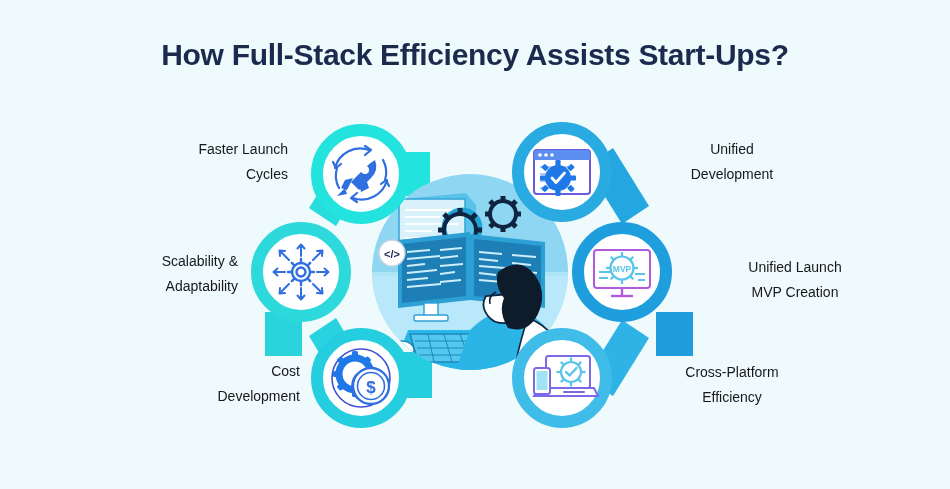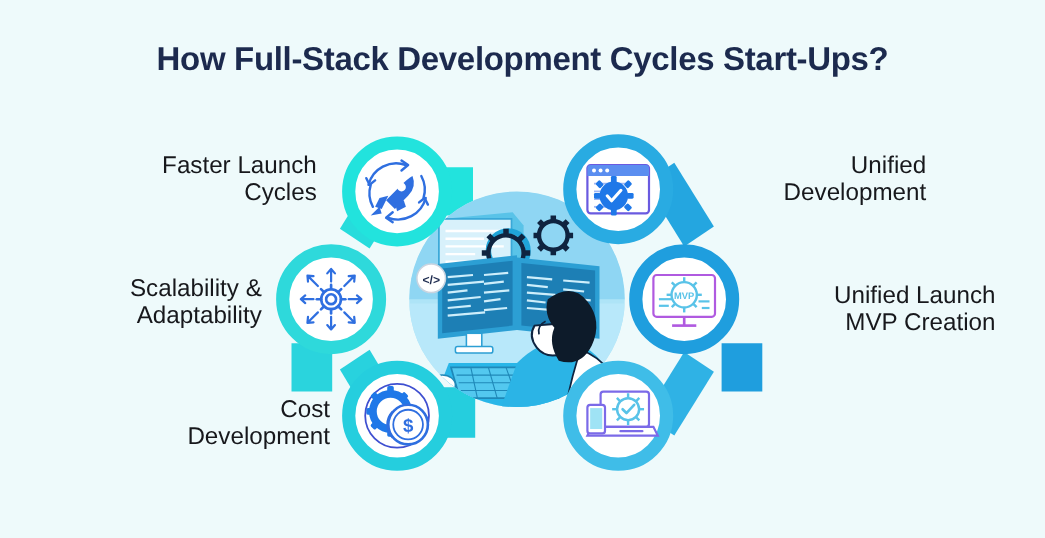--- a/index.html
+++ b/index.html
@@ -23,39 +23,39 @@
     width: 950px;
     text-align: center;
     font-size: 30px;
     font-weight: bold;
     letter-spacing: -0.3px;
     color: #1c2a4e;
     font-family: "Liberation Sans", sans-serif;
   }
   .label {
     position: absolute;
-    font-size: 22px;
+    font-size: 14px;
     line-height: 25px;
     color: #17181c;
     font-family: "Liberation Sans", sans-serif;
     white-space: pre-line;
   }
   .label.left  { text-align: right; }
-  .label.right { text-align: right; }
+  .label.right { text-align: center; }
   .svg-layer {
     position: absolute;
     left: 0; top: 0;
   }
 </style>
 </head>
 <body>
 
 <div id="infographic">
 
-  <div class="title">How Full-Stack Development Cycles Start-Ups?</div>
+  <div class="title">How Full-Stack Efficiency Assists Start-Ups?</div>
 
   <svg class="svg-layer" width="950" height="489" viewBox="0 0 950 489">
     <defs>
       <clipPath id="illoClip">
           <circle cx="470" cy="272" r="98"></circle>
         </clipPath>
     </defs>
 
     <g>
       <path d="M395 152 L430 152 L430 196 L395 196 Z" fill="#22e3dd"></path>
@@ -349,14 +349,16 @@
 
   <div class="label left" style="right:650px; top:359px;  width:200px;">Cost
 Development</div>
 
   <div class="label right" style="left:622px; top:137px; width:220px;">Unified
 Development</div>
 
   <div class="label right" style="left:685px; top:255px; width:220px;">Unified Launch
 MVP Creation</div>
 
+  <div class="label right" style="left:622px; top:360px; width:220px;">Cross-Platform
+Efficiency</div>
 
 </div>
 
 </body></html>

